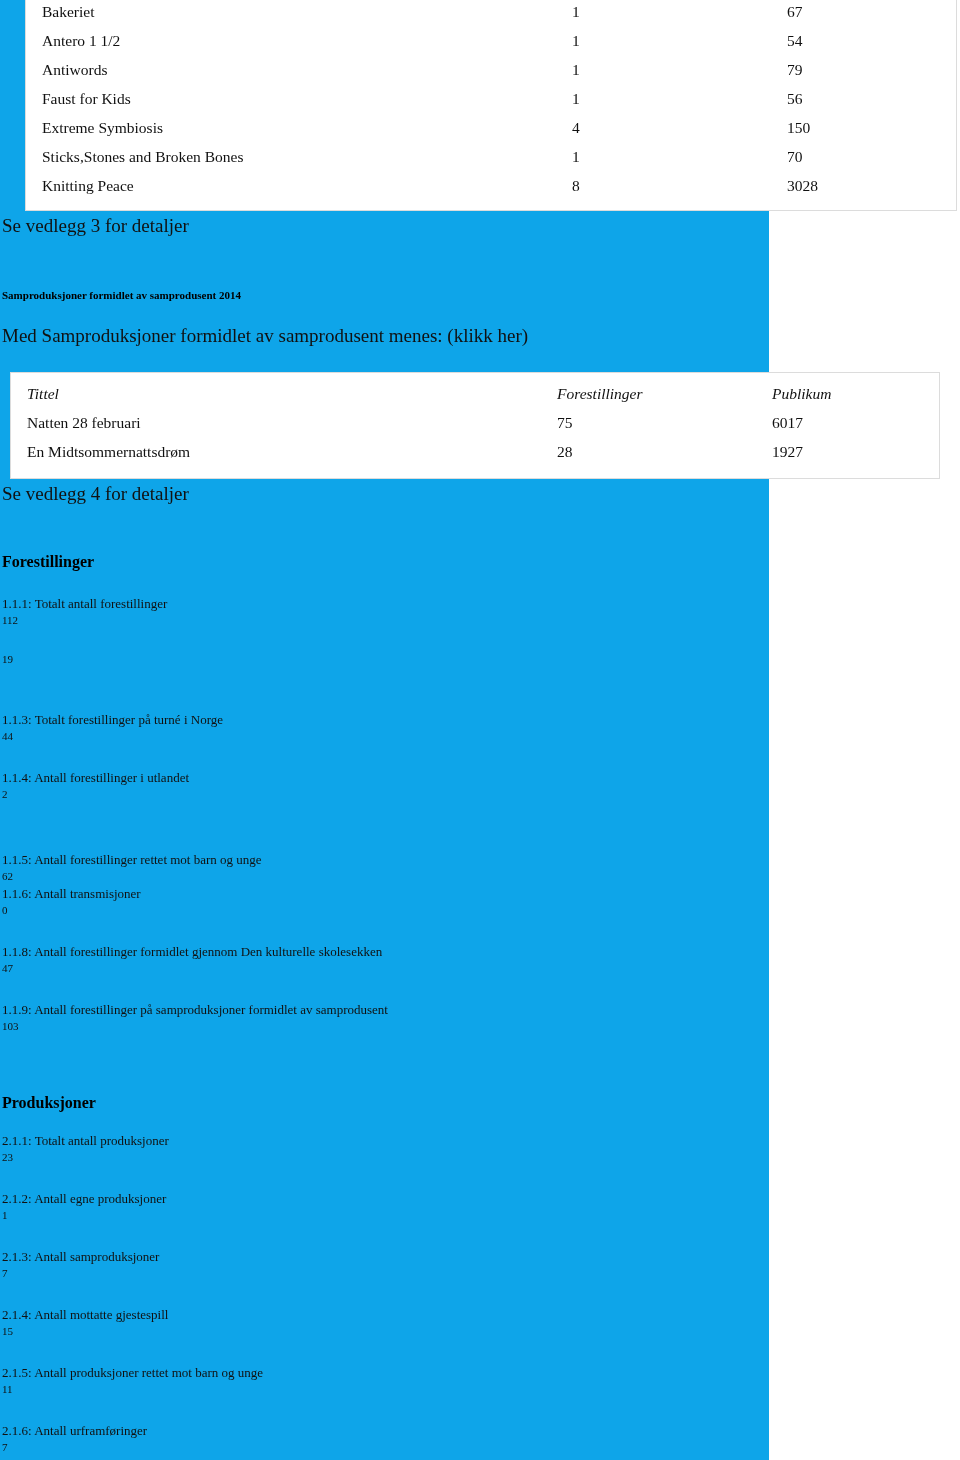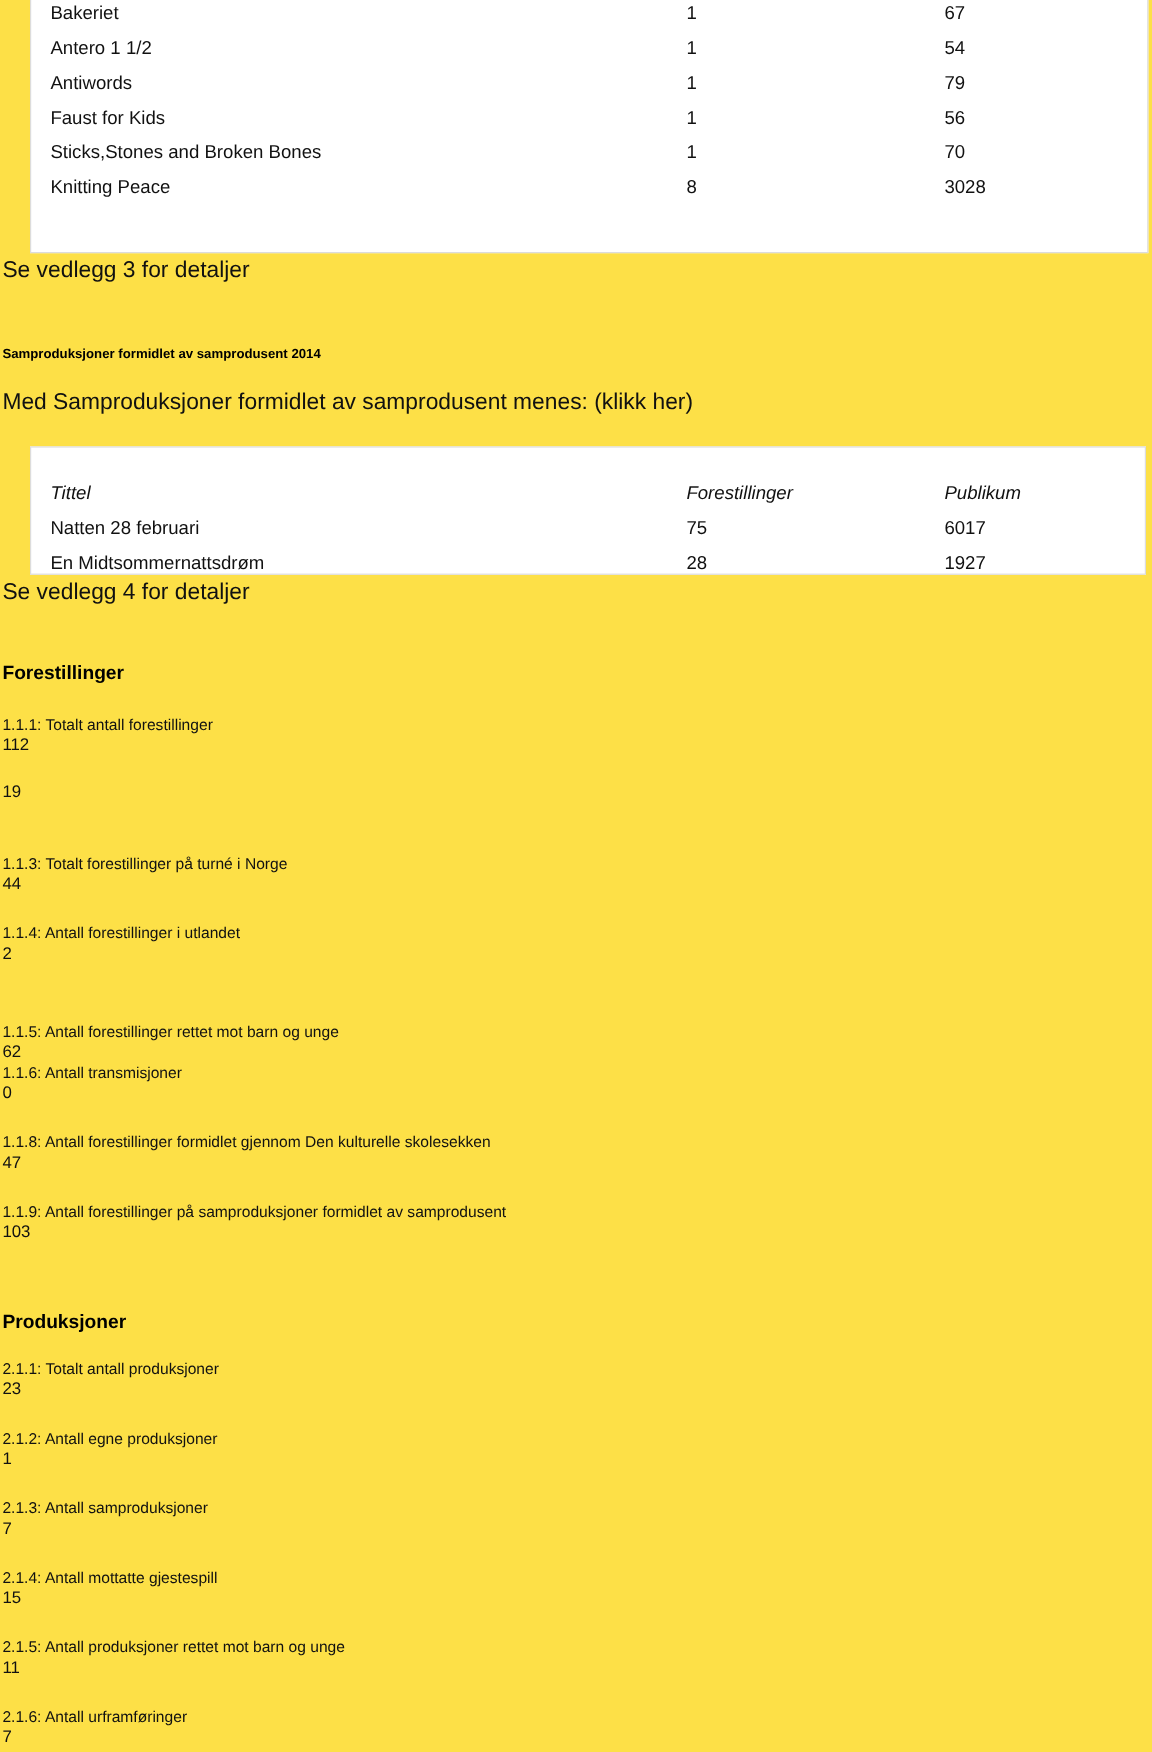--- a/index.html
+++ b/index.html
@@ -11,23 +11,24 @@
     width: 960px;
     height: 1460px;
     position: relative;
     font-family: "Liberation Sans", sans-serif;
     color: #000000;
     overflow: hidden;
   }
 
   .page {
     position: relative;
-    width: 960px;
+    width: 769px;
     height: 1460px;
-    background: #fde047;
+    background: #0ea5e9;
+    font-family: Liberation Serif, serif;
   }
 
   
   .data-table {
     position: absolute;
     border: 1px solid #dcdcdc;
     background: #fff;
     box-sizing: border-box;
   }
   .data-table .row {
@@ -46,25 +47,25 @@
   .data-table .c-title { left: 16px; }
   .data-table .c-num   { left: 546px; }
   .data-table .c-aud   { left: 761px; }
   .data-table.tbl-a .c-num { left: 546px; }
   .data-table.tbl-a .c-aud { left: 761px; }
   .data-table .hdr .cell {
     font-style: italic;
   }
 
   #table-co-productions-2014 {
-    left: 25px;
+    left: 10px;
     top: 372px;
     width: 930px;
     height: 107px;
-    padding-top: 24px;
+    padding-top: 6px;
     box-sizing: border-box;
   }
   #table-productions-list {
     left: 25px;
     top: -13px;
     width: 932px;
     height: 224px;
     padding-top: 9px;
     box-sizing: border-box;
   }
@@ -95,21 +96,21 @@
     white-space: nowrap;
   }
   .metric .m-label {
     display: block;
     font-size: 13px;
     line-height: 19px;
     color: #111;
   }
   .metric .m-value {
     display: block;
-    font-size: 14px;
+    font-size: 11px;
     line-height: 15px;
     color: #111;
   }
 </style>
 </head>
 <body>
 
 <div class="page">
 
   <div class="data-table tbl-a" id="table-productions-list">
@@ -125,20 +126,25 @@
     </div>
     <div class="row">
       <span class="cell c-title">Antiwords</span>
       <span class="cell c-num">1</span>
       <span class="cell c-aud">79</span>
     </div>
     <div class="row">
       <span class="cell c-title">Faust for Kids</span>
       <span class="cell c-num">1</span>
       <span class="cell c-aud">56</span>
+    </div>
+    <div class="row">
+      <span class="cell c-title">Extreme Symbiosis</span>
+      <span class="cell c-num">4</span>
+      <span class="cell c-aud">150</span>
     </div>
     <div class="row">
       <span class="cell c-title">Sticks,Stones and Broken Bones</span>
       <span class="cell c-num">1</span>
       <span class="cell c-aud">70</span>
     </div>
     <div class="row">
       <span class="cell c-title">Knitting Peace</span>
       <span class="cell c-num">8</span>
       <span class="cell c-aud">3028</span>

